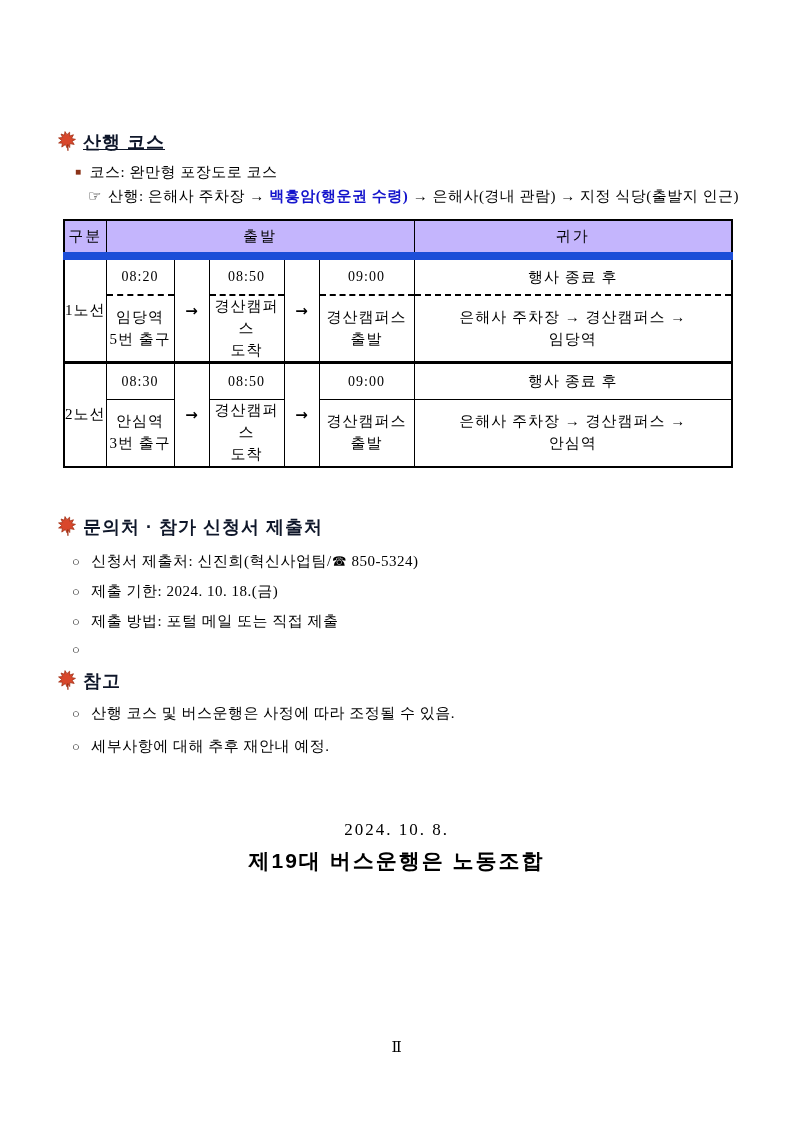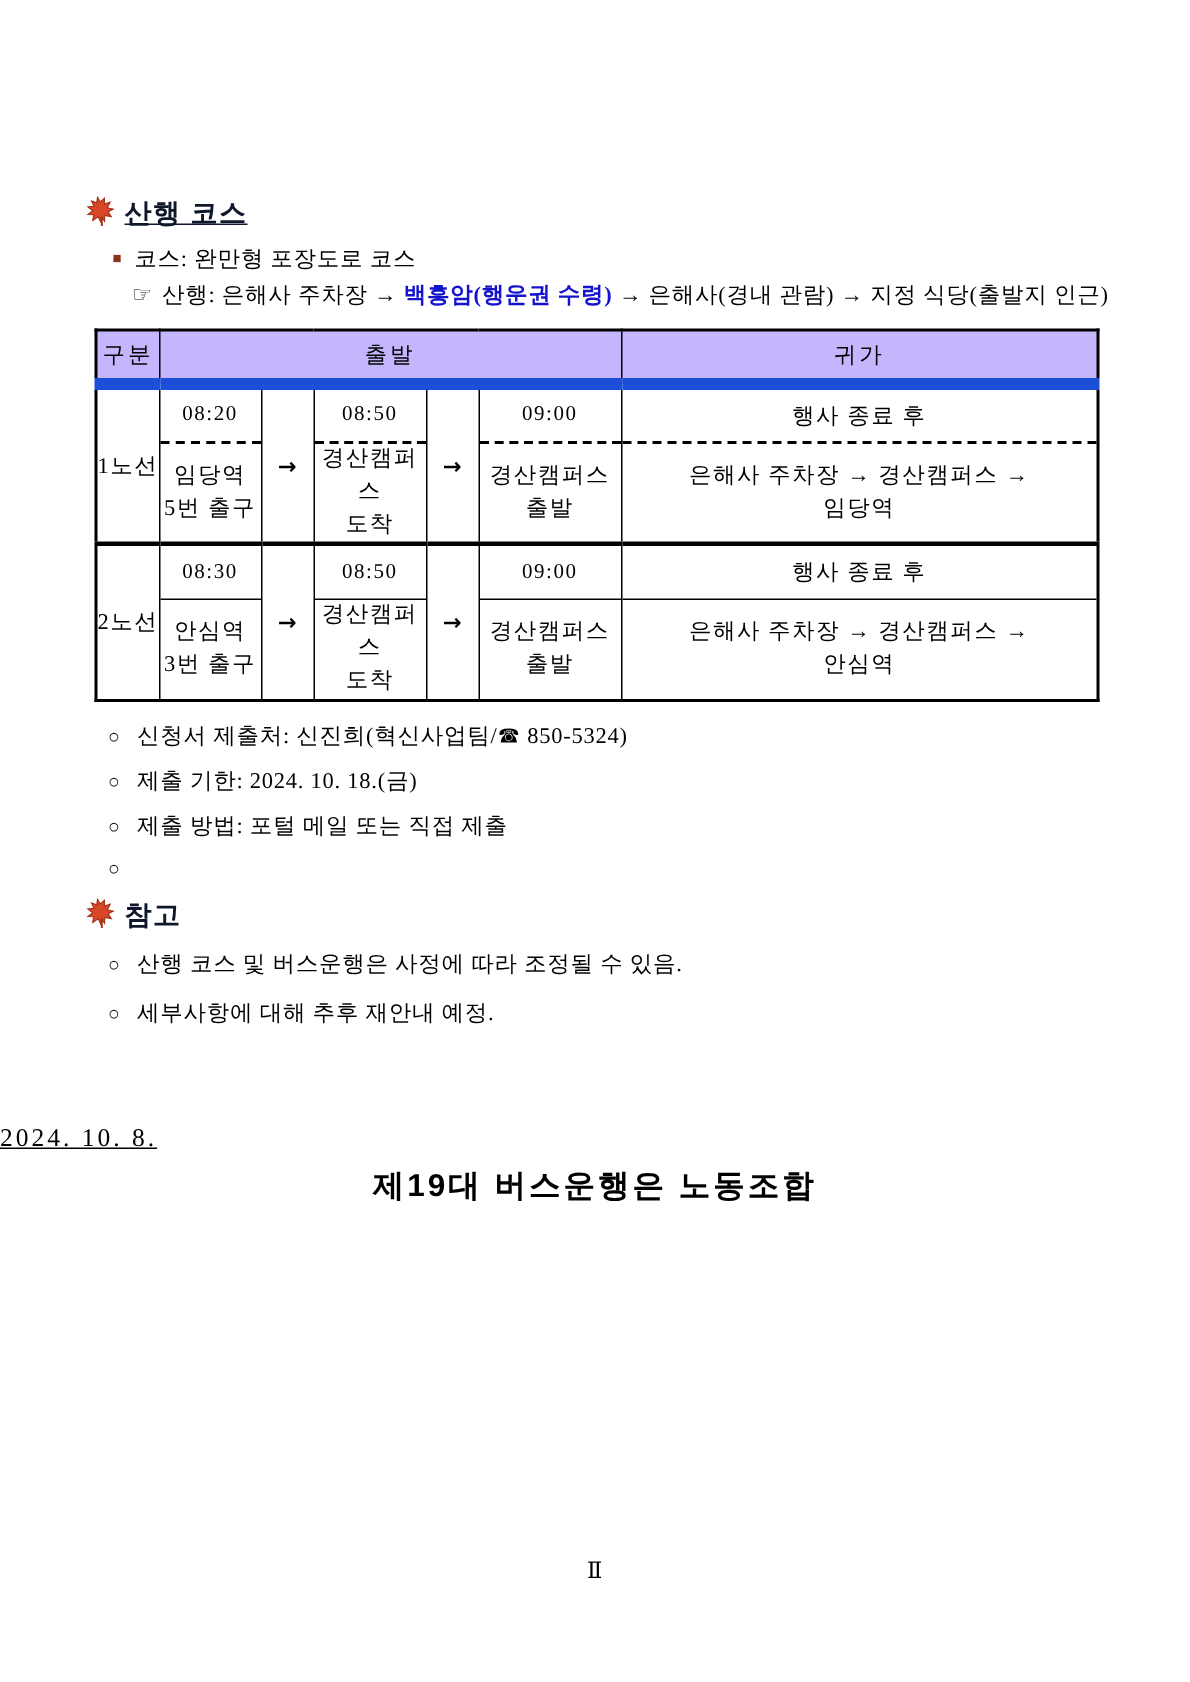--- a/index.html
+++ b/index.html
@@ -51,21 +51,21 @@
   
   .o-list { list-style:none; margin-left:72px; font-size:15px; letter-spacing:0.5px; }
   .o-list.contact { margin-top:13px; }
   .o-list.notes { margin-top:11px; }
   .o-list li { display:flex; gap:11px; align-items:baseline; }
   .o-list.contact li { margin-bottom:11px; }
   .o-list.notes li { margin-bottom:14px; }
   .o-list .ob { font-size:13px; }
 
   
-  .footer-date { margin-top:64px; font-size:17px; letter-spacing:2px;text-decoration:underline; }
+  .footer-date { margin-top:64px; text-align:center; font-size:17px; letter-spacing:2px; }
   .footer-org {
     margin-top:7px; text-align:center; font-size:21px; font-weight:bold; letter-spacing:2px;
     font-family:"Liberation Sans","DejaVu Sans",sans-serif;
   }
   .page-num { position:absolute; left:0; right:0; top:1038px; text-align:center; font-size:15px; }
 
   .mt-course { margin-top:130px; }
   .mt-bus { margin-top:31px; }
   .mt-contact { margin-top:47px; }
   .mt-notes { margin-top:9px; }
@@ -170,20 +170,27 @@
         <div class="stack">
           <div class="t" style="font-size:15px">행사 종료 후</div>
           <div class="p">은해사 주차장 → 경산캠퍼스 →
 안심역</div>
         </div>
       </td>
     </tr>
   </tbody>
     </table>
 
+  <div class="sec-head mt-contact">
+    <svg class="leaf" viewBox="0 0 24 24">
+      <path d="M12 1.5 L13.4 5.2 L16.8 3.2 L15.9 7.3 L20.3 6.8 L17.4 10.3 L21.4 12.2 L17.4 13.3 L18.9 17.3 L14.5 15.4 L13.4 19.6 L12 16.2 L10.6 19.6 L9.5 15.4 L5.1 17.3 L6.6 13.3 L2.6 12.2 L6.6 10.3 L3.7 6.8 L8.1 7.3 L7.2 3.2 L10.6 5.2 Z" fill="#D9472B" stroke="#A23015" stroke-width="0.8"></path>
+      <path d="M12 16 L10.8 22.5" stroke="#A23015" stroke-width="1.4" fill="none"></path>
+    </svg>
+    <span class="title">문의처 · 참가 신청서 제출처</span>
+  </div>
   <ul class="o-list contact">
     <li>
       <span class="ob">○</span>
       <span>신청서 제출처: 신진희(혁신사업팀/☎ 850-5324)</span>
     </li>
     <li>
       <span class="ob">○</span>
       <span>제출 기한: 2024. 10. 18.(금)</span>
     </li>
     <li>

